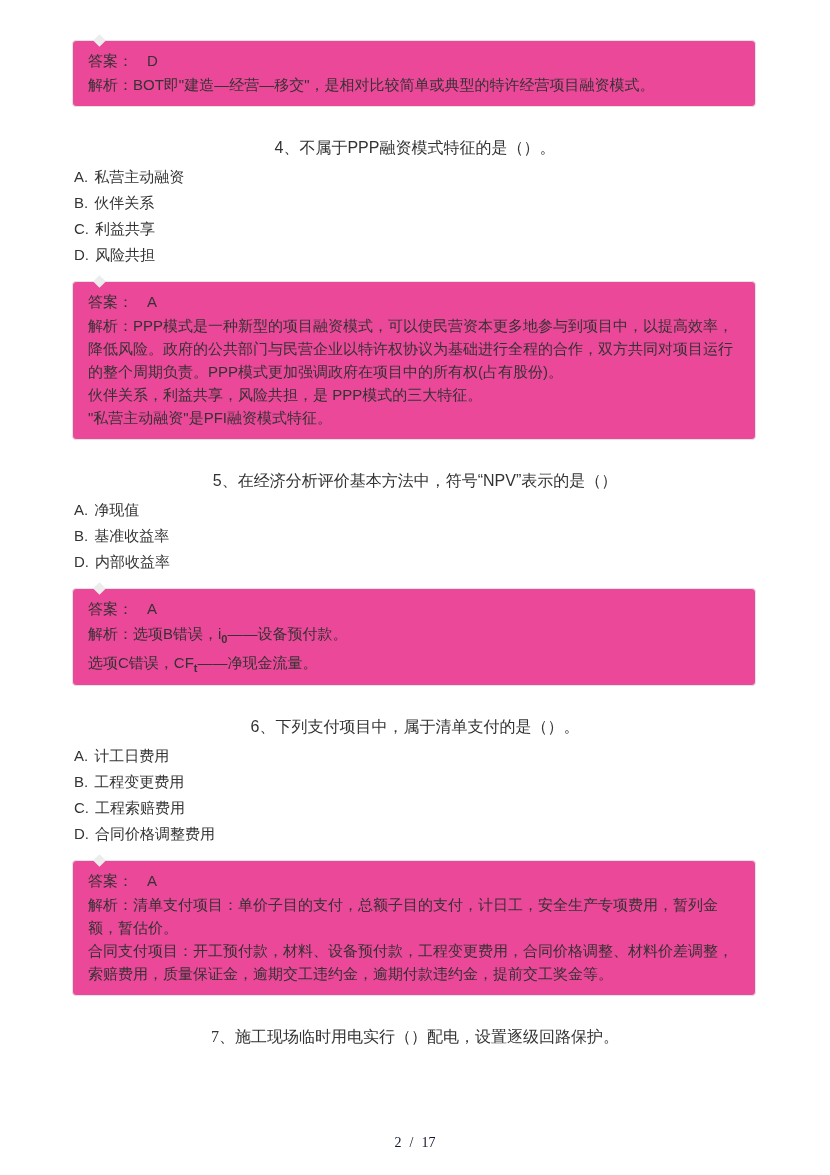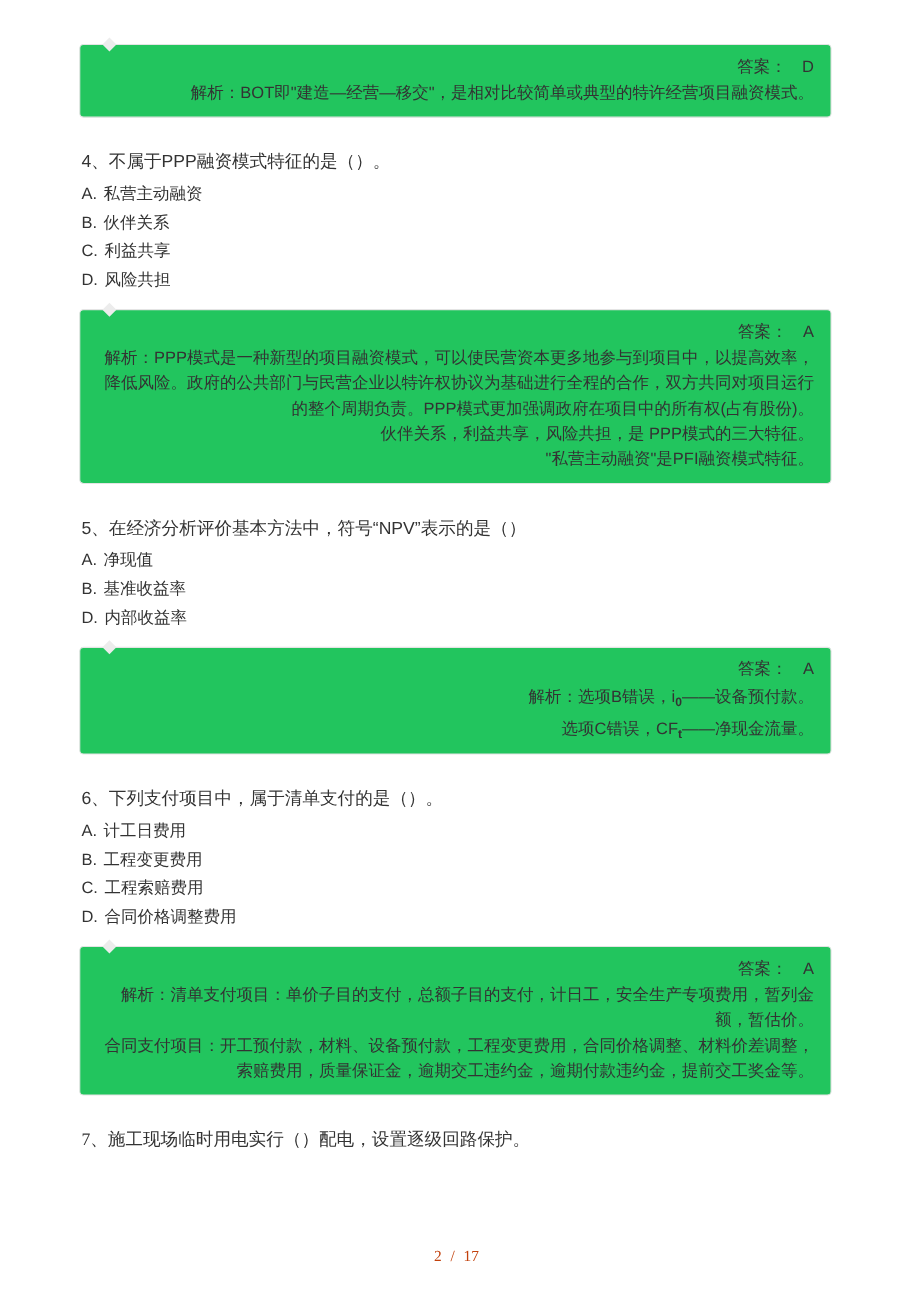--- a/index.html
+++ b/index.html
@@ -11,26 +11,25 @@
     position:relative;
     overflow:hidden;
   }
   .content { position:absolute; left:72px; top:0; width:684px; }
 
   
   .abox {
     position:relative;
     border:1px solid #e4e4e4;
     border-radius:4px;
-    background:#22c55e;
+    background:#ec4899;
     padding:8px 15px 10px 15px;
     font-size:15px;
     line-height:23px;
     color:#333333;
-    text-align:right;
   }
   .diamond {
     position:absolute; top:-5px; left:22px;
     width:9px; height:9px;
     background:#ececec;
     transform:rotate(45deg);
   }
   .ans-line { line-height:24px; }
   .ans-value { margin-left:14px; font-size:15px; }
   .bp { margin:0; }
@@ -41,33 +40,34 @@
 
   .mt-box { margin-top:13px; }
   .box-first { margin-top:40px; }
 
   
   .question {
     margin:30px 0 0 2px;
     font-size:16px;
     line-height:22px;
     color:#333333;
+    text-align:center;
   }
   .q-serif { font-family:"Liberation Serif","DejaVu Serif",serif; }
   .options { margin:5px 0 0 2px; }
   .option { font-size:15px; line-height:26px; }
   .opt-text { margin-left:6px;text-align:right; }
 
   
   .footer {
     position:absolute; left:0; top:1135px; width:830px;
     text-align:center;
     font-family:"Liberation Serif","DejaVu Serif",serif;
     font-size:14px;
-    color:#c2410c;
+    color:#0f172a;
   }
   .footer span { margin:0 4px; }
 </style>
 </head>
 <body>
 
 <div class="content">
 
   <section class="abox box-first">
     <span class="diamond"></span>

